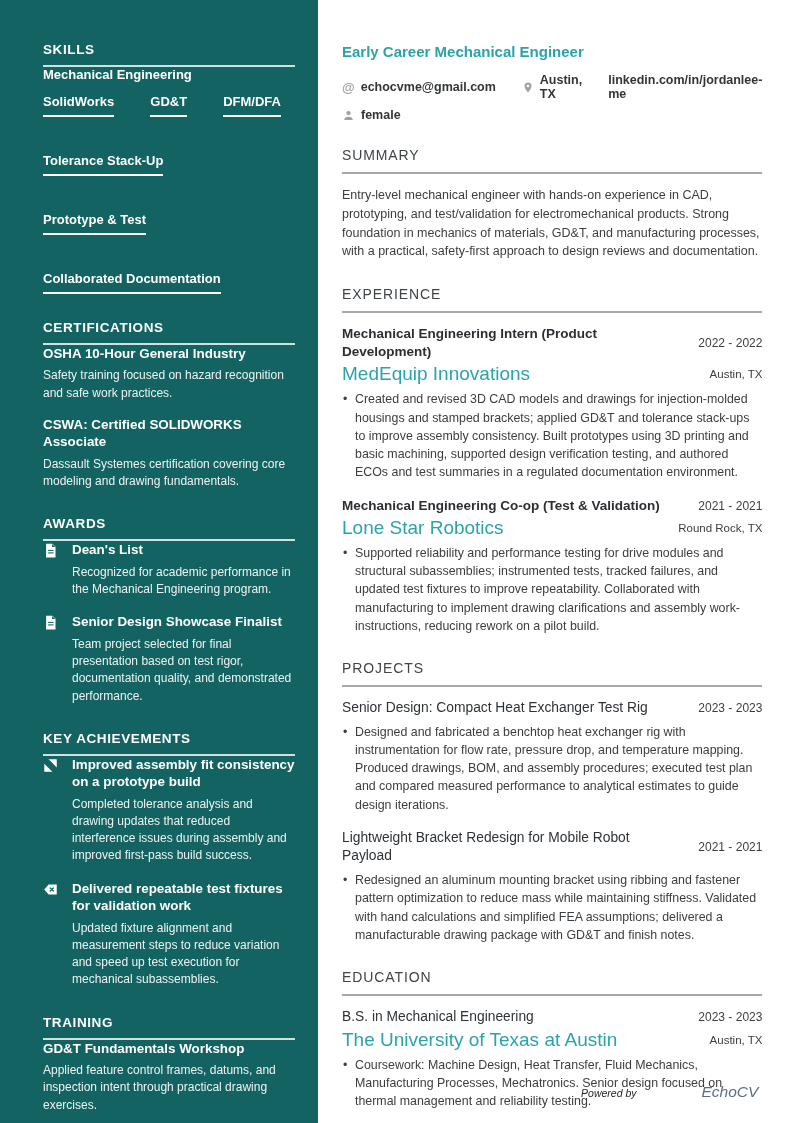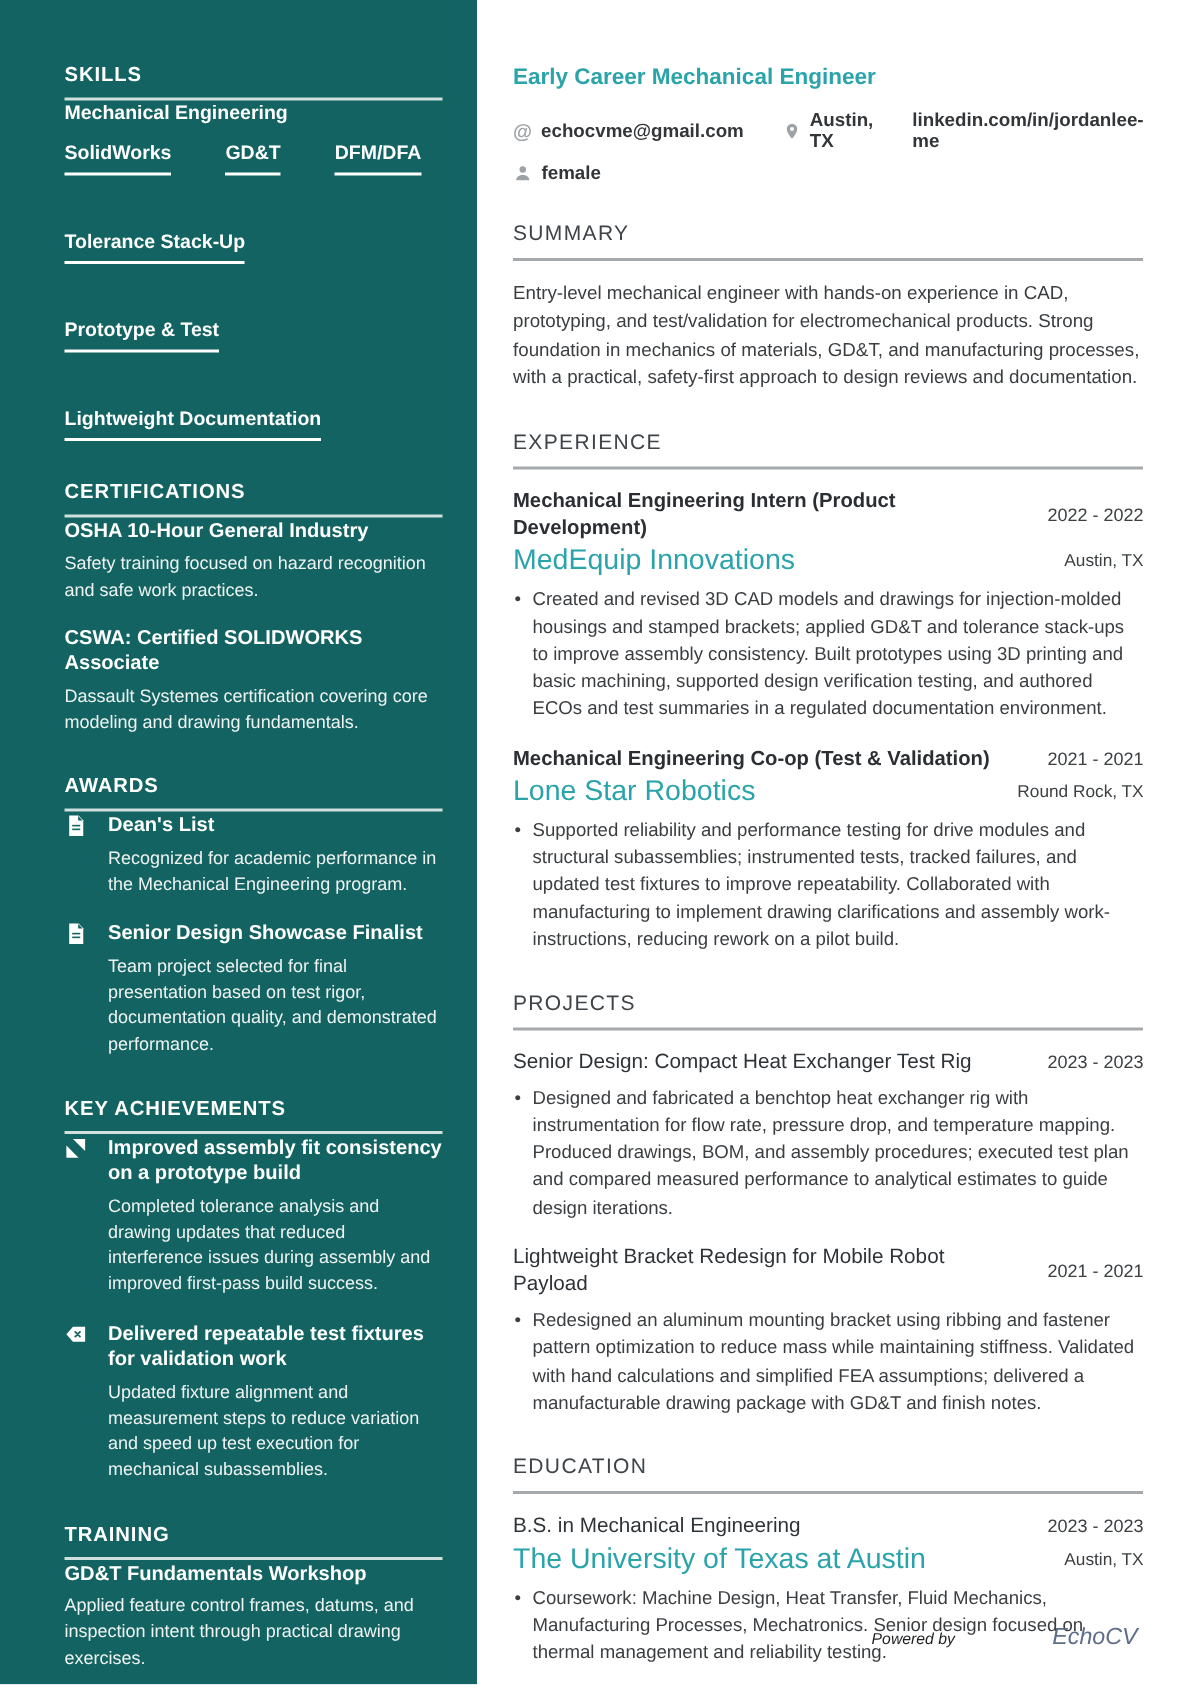--- a/index.html
+++ b/index.html
@@ -67,21 +67,21 @@
 
     <div class="s-section">
       <div class="s-head">SKILLS</div>
       <div class="skill-primary">Mechanical Engineering</div>
       <div class="chips">
         <span class="chip">SolidWorks</span>
         <span class="chip">GD&amp;T</span>
         <span class="chip">DFM/DFA</span>
         <span class="chip">Tolerance Stack-Up</span>
         <span class="chip">Prototype &amp; Test</span>
-        <span class="chip">Lightweight Documentation</span>
+        <span class="chip">Collaborated Documentation</span>
       </div>
     </div>
 
     <div class="s-section">
       <div class="s-head">CERTIFICATIONS</div>
       <div class="s-item">
         <div class="s-item-title">OSHA 10-Hour General Industry</div>
         <div class="s-item-desc">Safety training focused on hazard recognition and safe work practices.</div>
       </div>
       <div class="s-item">

